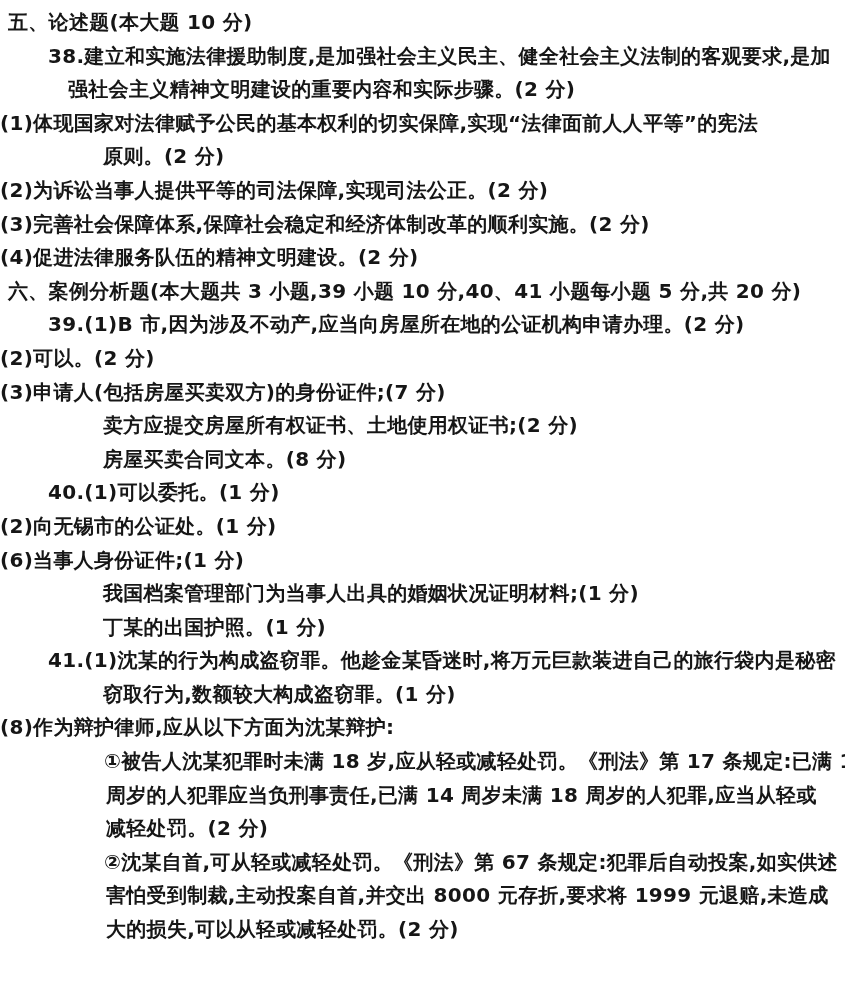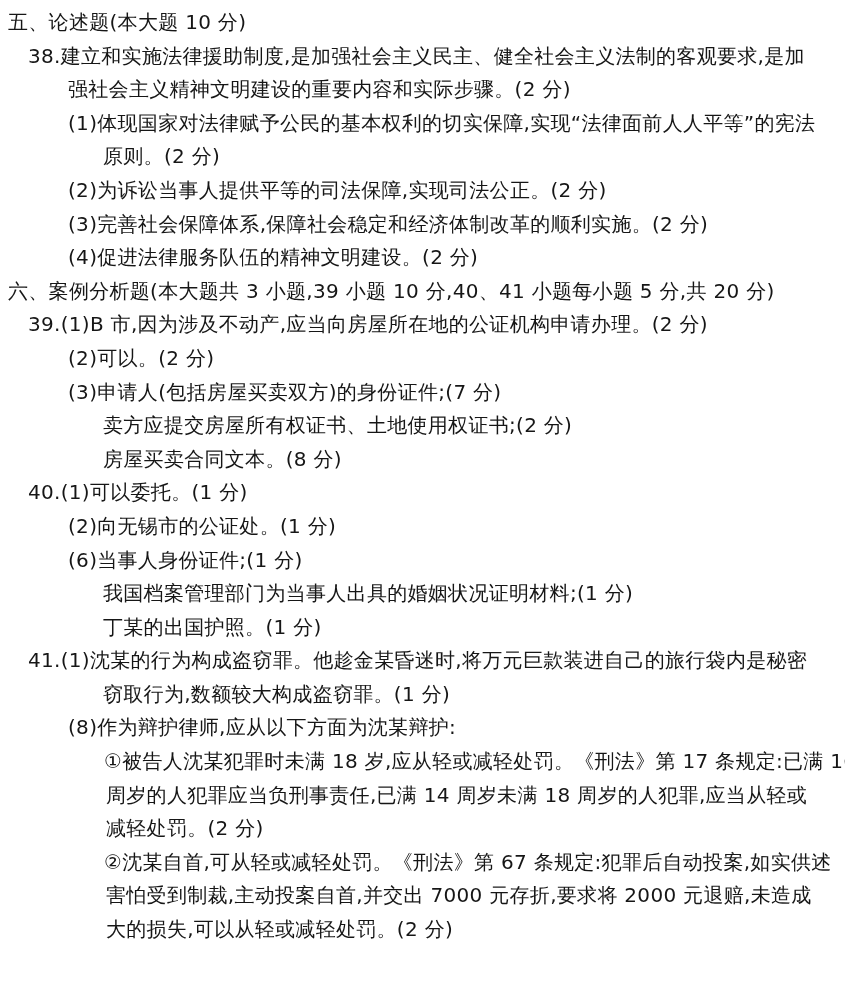--- a/index.html
+++ b/index.html
@@ -4,37 +4,37 @@
 <style>
   html, body { margin: 0; padding: 0; }
   body { background: #ffffff; }
   .page {
     position: relative;
     width: 845px;
     height: 997px;
     background: #ffffff;
     overflow: hidden;
     font-family: "DejaVu Sans", sans-serif;
-    font-weight: 400;
+    font-weight: 700;
     color: #161616;
     font-size: 20px;
     box-sizing: border-box;
     padding-top: 6px;
   }
   .doc-body { width: 100%; }
   .line {
     line-height: 33.6px;
     white-space: pre;
     letter-spacing: 0.3px;
   }
   
   .line.heading      { padding-left: 8px; }
-  .line.question     { padding-left: 28px; }
+  .line.question     { padding-left: 48px; }
   .line.q-cont       { padding-left: 68px; }
-  .line.sub          { padding-left: 68px; }
+  .line.sub          { }
   .line.sub-cont     { padding-left: 103px; }
   .line.circled      { padding-left: 104px; }
   .line.circled-cont { padding-left: 106px; }
 </style>
 </head>
 <body>
 
 <div class="page">
   <div class="doc-body" id="doc-body">
       <div>
@@ -59,17 +59,17 @@
         <div class="line sub">(6)当事人身份证件;(1 分)</div>
         <div class="line sub-cont">我国档案管理部门为当事人出具的婚姻状况证明材料;(1 分)</div>
         <div class="line sub-cont">丁某的出国护照。(1 分)</div>
         <div class="line question">41.(1)沈某的行为构成盗窃罪。他趁金某昏迷时,将万元巨款装进自己的旅行袋内是秘密</div>
         <div class="line sub-cont">窃取行为,数额较大构成盗窃罪。(1 分)</div>
         <div class="line sub">(8)作为辩护律师,应从以下方面为沈某辩护:</div>
         <div class="line circled">①被告人沈某犯罪时未满 18 岁,应从轻或减轻处罚。《刑法》第 17 条规定:已满 16</div>
         <div class="line circled-cont">周岁的人犯罪应当负刑事责任,已满 14 周岁未满 18 周岁的人犯罪,应当从轻或</div>
         <div class="line circled-cont">减轻处罚。(2 分)</div>
         <div class="line circled">②沈某自首,可从轻或减轻处罚。《刑法》第 67 条规定:犯罪后自动投案,如实供述</div>
-        <div class="line circled-cont">害怕受到制裁,主动投案自首,并交出 7000 元存折,要求将 2000 元退赔,未造成</div>
+        <div class="line circled-cont">害怕受到制裁,主动投案自首,并交出 8000 元存折,要求将 1999 元退赔,未造成</div>
         <div class="line circled-cont">大的损失,可以从轻或减轻处罚。(2 分)</div>
       </div>
     </div>
 </div>
 
 </body></html>

